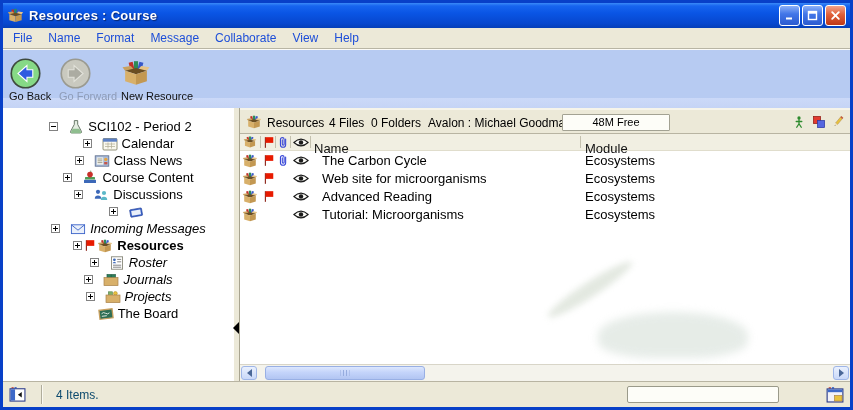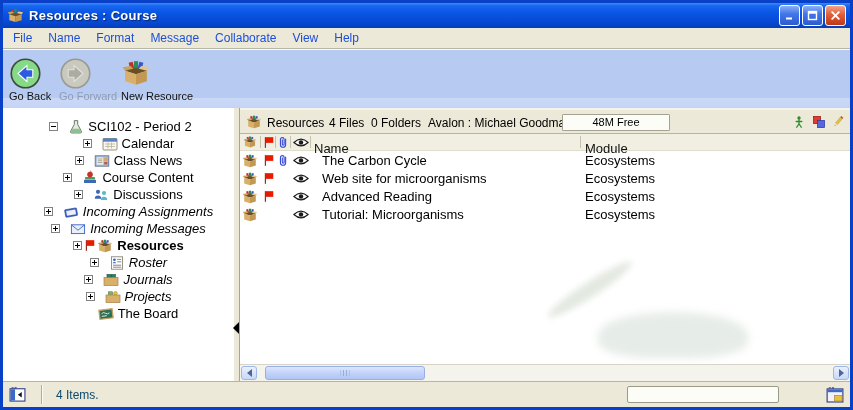--- a/index.html
+++ b/index.html
@@ -342,21 +342,20 @@
         <svg class="nico">
             <use href="#sym-discuss"></use>
           </svg>
         <span class="tlabel">Discussions</span>
       </div>
       <div class="tree-row">
         <span class="exp plus"></span>
         <svg class="nico">
             <use href="#sym-assign"></use>
           </svg>
-        <span class="tlabel it">Incoming Assignments</span>
       </div>
       <div class="tree-row">
         <span class="exp plus"></span>
         <svg class="nico">
             <use href="#sym-msg"></use>
           </svg>
         <span class="tlabel it">Incoming Messages</span>
       </div>
       <div class="tree-row flagged">
         <span class="exp plus"></span>

